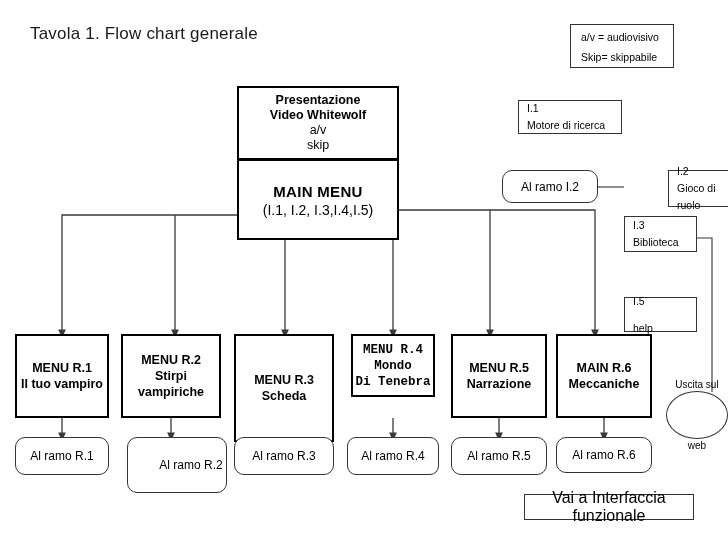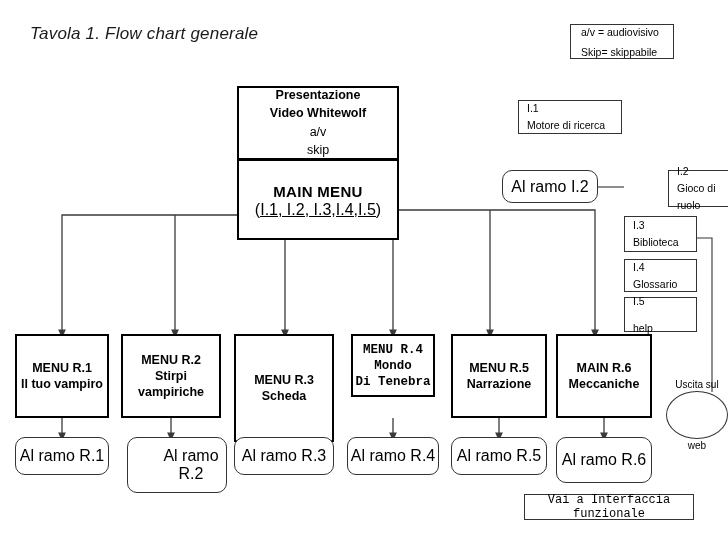--- a/index.html
+++ b/index.html
@@ -35,37 +35,36 @@
   .thick { border: 2px solid #000000; }
   .round { border-radius: 10px; }
   .ctr { align-items: center; text-align: center; }
   .lft { align-items: flex-start; text-align: left; padding-left: 8px; }
 
   #title {
     position: absolute;
     left: 30px;
     top: 24px;
     font-size: 17px;
-    font-style: italic;
     font-weight: normal;
     color: #1a1a1a;
     letter-spacing: .2px;
   }
 
   .legend-line { font-size: 10.5px; line-height: 20px; padding-left: 10px; }
 
   .b-title { font-weight: bold; font-size: 12.5px; line-height: 15px; }
   .b-sub   { font-weight: normal; font-size: 12.5px; line-height: 15px; }
   .mm-title{ font-weight: bold; font-size: 15px; line-height: 20px; letter-spacing: .3px; }
-  .mm-sub  { font-weight: normal; font-size: 16px; line-height: 16px; text-decoration: underline; }
+  .mm-sub  { font-weight: normal; font-size: 14px; line-height: 16px; }
   .menu-t  { font-weight: bold; font-size: 12.5px; line-height: 16px; }
-  .ramo-t  { font-weight: normal; font-size: 16px; }
+  .ramo-t  { font-weight: normal; font-size: 12px; }
   .idx-code{ font-size: 10.5px; line-height: 17px; }
   .idx-lbl { font-size: 10.5px; line-height: 17px; }
-  .foot-t  { font-size: 12px; font-family: Liberation Mono, monospace; }
+  .foot-t  { font-size: 16px; }
 
   .ellipse {
     position: absolute;
     box-sizing: border-box;
     border: 1px solid #333333;
     border-radius: 50%;
     background: #ffffff;
     display: flex;
     flex-direction: column;
     justify-content: center;
@@ -109,26 +108,26 @@
     <g stroke="#333333" stroke-width="1.1" fill="none">
 
       <path d="M598,187 L624,187"></path>
 
       <path d="M697,238 L712,238 L712,392"></path>
     </g>
   </svg>
 
   <div id="title">Tavola 1. Flow chart generale</div>
 
-  <div class="node thin" style="left:570px;top:24px;width:104px;height:35px;">
+  <div class="node thin" style="left:570px;top:24px;width:104px;height:44px;justify-content:flex-end;">
     <div class="legend-line">a/v = audiovisivo</div>
     <div class="legend-line">Skip= skippabile</div>
   </div>
 
-  <div class="node thick ctr" style="left:237px;top:86px;width:162px;height:74px;justify-content:space-between;">
+  <div class="node thick ctr" style="left:237px;top:86px;width:162px;height:74px;">
     <div class="b-title">Presentazione</div>
     <div class="b-title">Video Whitewolf</div>
     <div class="b-sub">a/v</div>
     <div class="b-sub">skip</div>
   </div>
 
   <div class="node thick ctr" style="left:237px;top:159px;width:162px;height:81px;">
     <div class="mm-title">MAIN MENU</div>
     <div class="mm-sub">(I.1, I.2, I.3,I.4,I.5)</div>
   </div>
@@ -141,24 +140,20 @@
   <div class="node thin lft" style="left:624px;top:170px;width:73px;height:37px;margin-left:44px;">
     <div class="idx-code">I.2</div>
     <div class="idx-lbl">Gioco di ruolo</div>
   </div>
 
   <div class="node thin lft" style="left:624px;top:216px;width:73px;height:36px;">
     <div class="idx-code">I.3</div>
     <div class="idx-lbl">Biblioteca</div>
   </div>
 
-  <div class="node thin lft" style="left:624px;top:259px;width:73px;height:33px;">
-    <div class="idx-code">I.4</div>
-    <div class="idx-lbl">Glossario</div>
-  </div>
 
   <div class="node thin lft" style="left:624px;top:297px;width:73px;height:35px;gap:10px;">
     <div class="idx-code">I.5</div>
     <div class="idx-lbl">help</div>
   </div>
 
   <div class="node thin round ctr" style="left:502px;top:170px;width:96px;height:33px;">
     <div class="ramo-t">Al ramo I.2</div>
   </div>
 
@@ -206,21 +201,21 @@
   </div>
 
   <div class="node thin round ctr" style="left:347px;top:437px;width:92px;height:38px;border-radius:9px;">
     <div class="ramo-t">Al ramo R.4</div>
   </div>
 
   <div class="node thin round ctr" style="left:451px;top:437px;width:96px;height:38px;">
     <div class="ramo-t">Al ramo R.5</div>
   </div>
 
-  <div class="node thin round ctr" style="left:556px;top:437px;width:96px;height:46px;">
+  <div class="node thin round ctr" style="left:556px;top:437px;width:96px;height:36px;">
     <div class="ramo-t">Al ramo R.6</div>
   </div>
 
   <div class="ellipse" style="left:666px;top:391px;width:62px;height:48px;">
     <div>Uscita sul</div>
     <div>web</div>
   </div>
 
   <div class="node thin ctr" style="left:524px;top:494px;width:170px;height:26px;">
     <div class="foot-t">Vai a Interfaccia funzionale</div>

